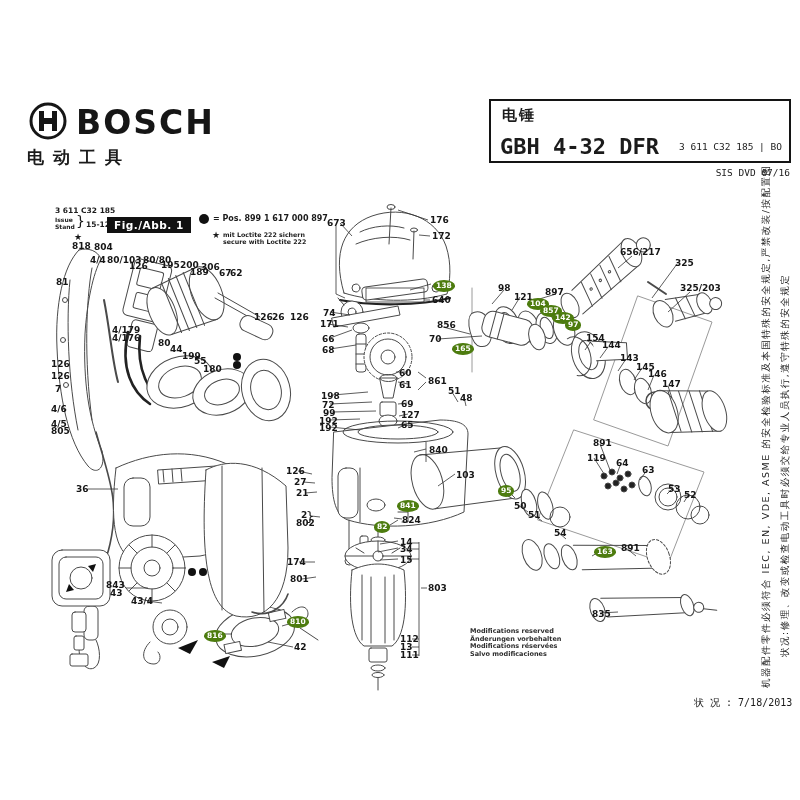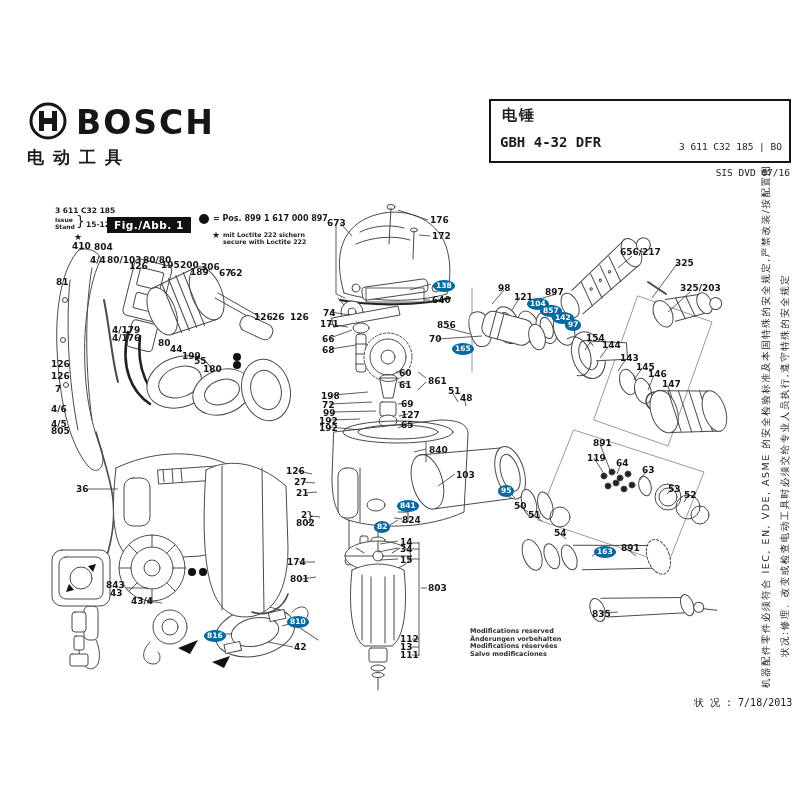--- a/index.html
+++ b/index.html
@@ -5,21 +5,21 @@
   *{box-sizing:border-box;margin:0;padding:0}
   html,body{width:800px;height:800px;background:#fff;overflow:hidden;position:relative;
     font-family:"DejaVu Sans","Liberation Sans",sans-serif;color:#1b1b1b}
   .abs{position:absolute}
   
   #brand-logo{left:28px;top:101px;width:40px;height:40px}
   #brand-word{left:76px;top:103px;font-size:33px;font-weight:bold;letter-spacing:2px;color:#161616}
   #brand-sub{left:27px;top:146px;font-size:17px;font-weight:bold;letter-spacing:9px;white-space:nowrap}
   #title-box{left:489px;top:99px;width:302px;height:64px;border:2.5px solid #141414;background:#fff}
   #product-type{left:11px;top:5px;font-size:15px;font-weight:bold;letter-spacing:2px}
-  #model-name{left:9px;top:33px;font-family:"DejaVu Sans Mono","Liberation Mono",monospace;font-size:14px;font-weight:bold;white-space:nowrap}
+  #model-name{left:9px;top:33px;font-family:"DejaVu Sans Mono","Liberation Mono",monospace;font-size:22px;font-weight:bold;white-space:nowrap}
   #part-number{right:7px;bottom:9px;font-family:"DejaVu Sans Mono","Liberation Mono",monospace;font-size:9.5px;white-space:nowrap}
   #sis-note{left:700px;top:167px;width:90px;text-align:right;font-family:"DejaVu Sans Mono","Liberation Mono",monospace;font-size:9.5px;white-space:nowrap}
   
   #doc-number{left:55px;top:206px;font-size:7.5px;font-weight:bold}
   #issue-lines{left:55px;top:217px;font-size:6px;line-height:6.5px;font-weight:bold}
   #issue-brace{left:76px;top:213px;font-size:14px;font-weight:normal}
   #issue-date{left:86px;top:220px;font-size:7.5px;font-weight:bold}
   #fig-badge{left:107px;top:217px;background:#111;color:#fff;font-size:10.5px;font-weight:bold;padding:2px 7px;letter-spacing:.5px}
   #grease-dot{left:199px;top:214px;width:10px;height:10px;border-radius:50%;background:#111}
   #grease-note{left:213px;top:214px;font-size:8px;font-weight:bold;white-space:nowrap}
@@ -29,21 +29,21 @@
   #mods-note{left:470px;top:628px;font-size:6.5px;line-height:7.6px;color:#2e2e2e;font-weight:bold}
   #status-line{left:694px;top:696px;font-family:"DejaVu Sans Mono","Liberation Mono",monospace;font-size:10px;white-space:nowrap}
   
   .vcol{position:absolute;transform:rotate(-90deg);transform-origin:0 0;font-size:9.5px;
     letter-spacing:1.5px;white-space:nowrap;color:#222}
   #side-note-outer{left:779px;top:657px;width:352px}
   #side-note-inner{left:760px;top:688px;width:300px}
   
   #diagram-labels{left:0;top:0;width:800px;height:800px}
   .plabel{position:absolute;font-size:9px;font-weight:bold;white-space:nowrap;color:#161616;line-height:9px}
-  .plabel.inv{background:#0369a1;color:#fff;border-radius:50%;padding:2px 3px;font-size:7.5px;line-height:7.5px;min-width:13px;text-align:center}
+  .plabel.inv{background:#4d7c0f;color:#fff;border-radius:50%;padding:2px 3px;font-size:7.5px;line-height:7.5px;min-width:13px;text-align:center}
   .plabel.dot{width:8px;height:8px;border-radius:50%;background:#111;padding:0}
   .plabel.star{font-size:9px;line-height:9px}
   .plabel.brace{font-size:13px;font-weight:normal;line-height:13px}
   #exploded-art{left:0;top:0}
 </style>
 </head>
 <body>
 
 <svg id="brand-logo" class="abs" viewBox="0 0 40 40">
   <circle cx="20" cy="20" r="17" fill="none" stroke="#161616" stroke-width="3"></circle>
@@ -427,21 +427,21 @@
       <path d="M626,548 L636,556"></path>
     <path d="M600,613 L618,612"></path>
       <path d="M452,392 L458,402"></path>
       <path d="M464,397 L466,406"></path>
   </g>
 </svg>
 
 <div id="diagram-labels" class="abs">
     <span class="plabel star" style="left: 74px; top: 233px;">★</span>
     <span class="plabel" style="left: 56px; top: 242px; margin-top: 36px;">81</span>
-    <span class="plabel" style="left: 72px; top: 242px;">410</span>
+    <span class="plabel" style="left: 72px; top: 242px;">818</span>
     <span class="plabel" style="left: 94px; top: 243px;">804</span>
     <span class="plabel" style="left: 90px; top: 256px;">4/4</span>
     <span class="plabel" style="left: 107px; top: 256px;">80/103</span>
     <span class="plabel" style="left: 129px; top: 262px;">126</span>
     <span class="plabel" style="left: 143px; top: 256px;">80/80</span>
     <span class="plabel" style="left: 161px; top: 261px;">195</span>
     <span class="plabel" style="left: 180px; top: 261px;">200</span>
     <span class="plabel" style="left: 190px; top: 268px;">189</span>
     <span class="plabel" style="left: 201px; top: 263px;">306</span>
     <span class="plabel" style="left: 219px; top: 269px;">67</span>

